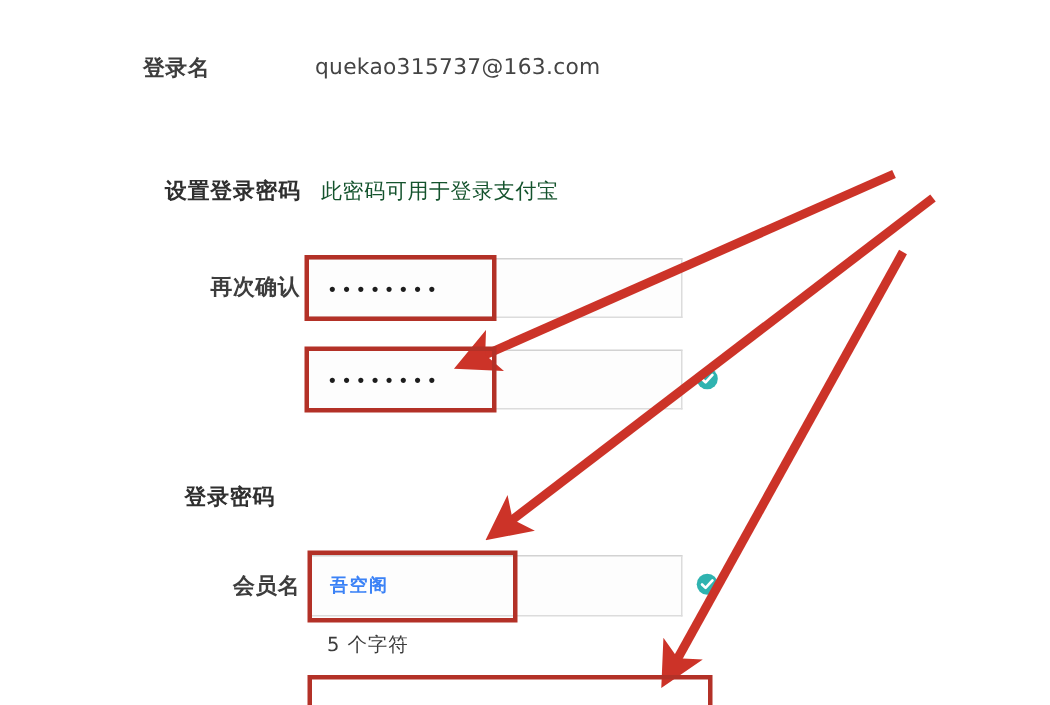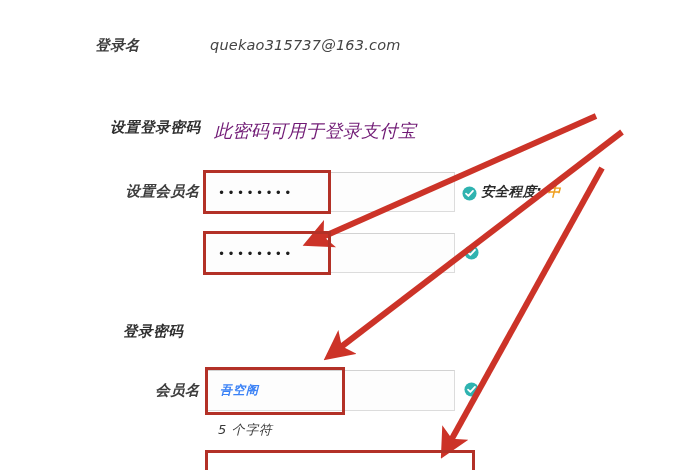--- a/index.html
+++ b/index.html
@@ -16,21 +16,20 @@
     -webkit-font-smoothing: antialiased;
   }
 
   #page {
     position: absolute;
     left: 0;
     top: 0;
     width: 700px;
     height: 470px;
     background: #ffffff;
-    font-style: italic;
   }
   .field-label {
     width: 100px;
     text-align: right;
     padding-right: 12px;
     font-size: 14.5px;
     color: #3d3d3d;
     font-weight: 600;
     letter-spacing: 0.4px;
     white-space: nowrap;
@@ -39,22 +38,22 @@
     position: absolute;
     font-size: 14.5px;
     color: #2f2f2f;
     font-weight: 700;
     letter-spacing: 0.6px;
     white-space: nowrap;
     margin-left: 10px;
   }
   .section-hint {
     position: absolute;
-    font-size: 18px;
-    color: #701a75;
+    font-size: 14px;
+    color: #14532d;
     font-weight: 500;
     letter-spacing: 0.4px;
     white-space: nowrap;
   }
 
   
   .static-value {
     position: absolute;
     font-size: 14.5px;
     color: #444444;
@@ -146,33 +145,25 @@
 <body>
 
 <div id="page">
 
   <div class="field-label" style="position:absolute; left:40px; top:36px;">登录名</div>
   <div class="static-value" style="left:210px; top:37px;">quekao315737@163.com</div>
 
   <div class="section-title" style="left:100px; top:118px;">设置登录密码</div>
   <div class="section-hint" style="left:214px; top:119px;">此密码可用于登录支付宝</div>
 
-  <div class="field-label" style="position:absolute; left:100px; top:182px;">设置会员名</div>
+  <div class="field-label" style="position:absolute; left:100px; top:182px;">再次确认</div>
   <div class="input-box" style="left:205px; top:172px; width:250px; height:40px;">
     <span class="dots">••••••••</span>
   </div>
 
-  <div class="strength" style="left:462px; top:183px;">
-    <svg class="check-icon" style="position:relative; left:0; top:1px;" viewBox="0 0 16 16">
-      <circle cx="8" cy="8" r="7.5" fill="#2fb3b0"></circle>
-      <path d="M4.3 8.2 L6.8 10.6 L11.7 5.3" fill="none" stroke="#ffffff" stroke-width="1.9" stroke-linecap="round" stroke-linejoin="round"></path>
-    </svg>
-    <span class="s-label">安全程度:</span>
-    <span class="s-value" id="strength-value" style="color: rgb(240, 160, 32);">中</span>
-  </div>
 
   <div class="input-box" style="left:205px; top:233px; width:250px; height:40px;">
     <span class="dots">••••••••</span>
   </div>
   <svg class="check-icon" style="left:464px; top:245px;" viewBox="0 0 16 16">
     <circle cx="8" cy="8" r="7.5" fill="#2fb3b0"></circle>
     <path d="M4.3 8.2 L6.8 10.6 L11.7 5.3" fill="none" stroke="#ffffff" stroke-width="1.9" stroke-linecap="round" stroke-linejoin="round"></path>
   </svg>
 
   <div class="section-title" style="left:113px; top:322px;">登录密码</div>

